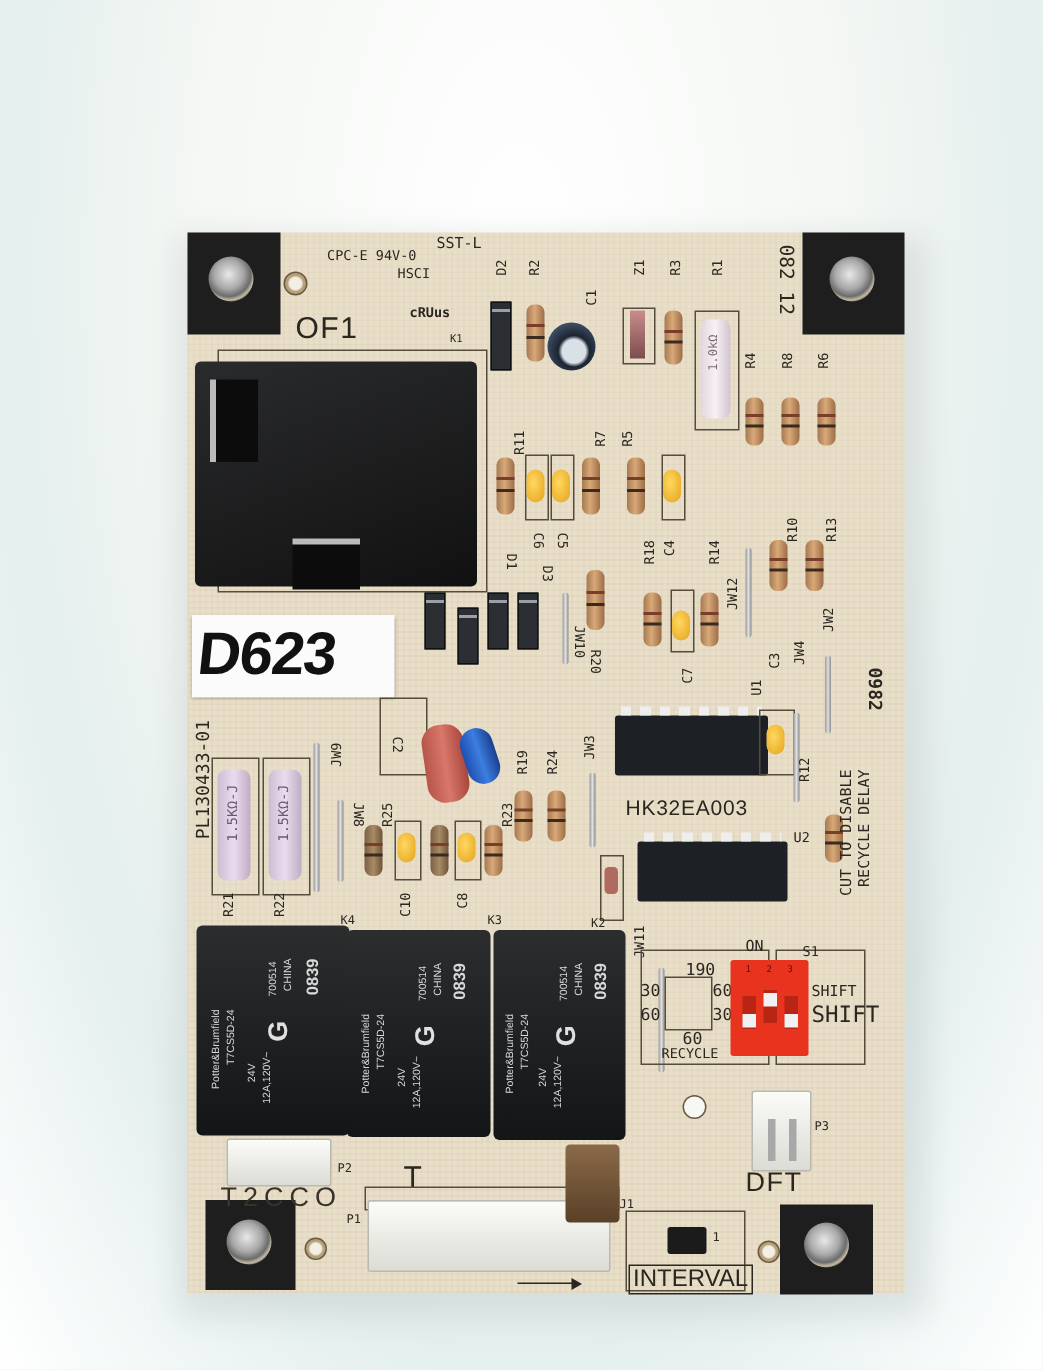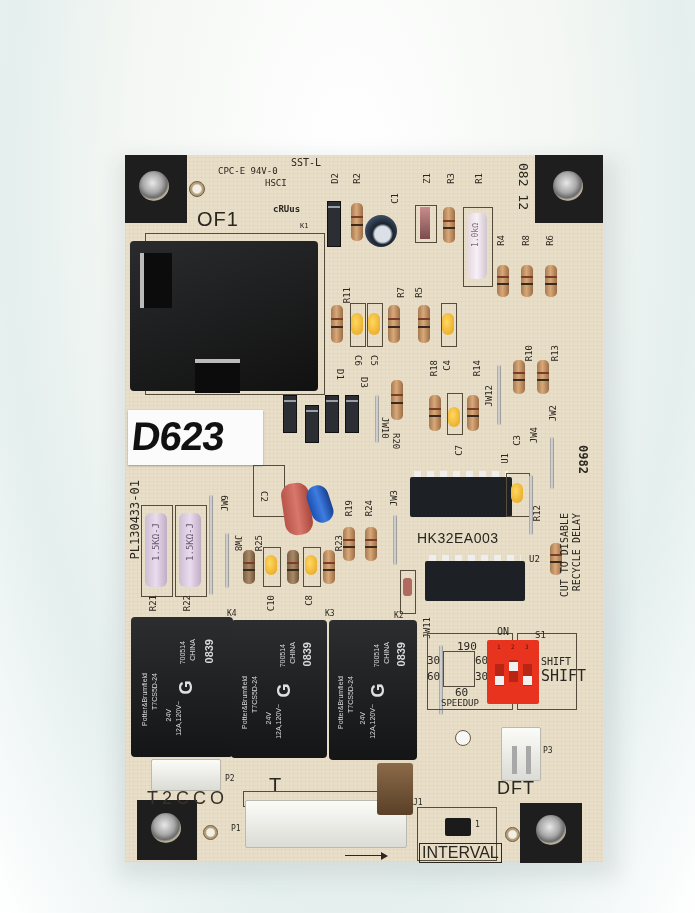--- a/index.html
+++ b/index.html
@@ -255,21 +255,21 @@
 
   <div class="outline" style="left:302px;top:478px;width:84px;height:75px;"></div>
   <div class="outline" style="left:392px;top:478px;width:58px;height:75px;"></div>
   <div class="silk" style="left:332px;top:486px;font-size:11px;">190</div>
   <div class="silk" style="left:302px;top:500px;font-size:11px;">30</div>
   <div class="silk" style="left:302px;top:516px;font-size:11px;">60</div>
   <div class="outline" style="left:318px;top:496px;width:30px;height:34px;"></div>
   <div class="silk" style="left:350px;top:500px;font-size:11px;">60</div>
   <div class="silk" style="left:350px;top:516px;font-size:11px;">30</div>
   <div class="silk" style="left:330px;top:532px;font-size:11px;">60</div>
-  <div class="silk" style="left:316px;top:544px;font-size:9px;">SPEEDUP</div>
+  <div class="silk" style="left:316px;top:544px;font-size:9px;">RECYCLE</div>
   <div class="silk" style="left:372px;top:472px;font-size:10px;">ON</div>
   <div class="silk" style="left:410px;top:476px;font-size:9px;">S1</div>
 
   <div class="dip" style="left:362px;top:485px;width:52px;height:64px;">
     <div class="silk" style="left:10px;top:4px;font-size:6px;color:#5a1008;">1</div>
     <div class="silk" style="left:24px;top:4px;font-size:6px;color:#5a1008;">2</div>
     <div class="silk" style="left:38px;top:4px;font-size:6px;color:#5a1008;">3</div>
     <div class="sw" style="left:8px;top:24px;">
         <div class="knob" style="left:0;top:12px;"></div>
       </div>
@@ -295,19 +295,19 @@
   <div class="silk" style="left:288px;top:644px;font-size:8px;">J1</div>
   <div class="abs" style="left:320px;top:663px;width:26px;height:18px;background:#1b1b1b;border-radius:2px;"></div>
   <div class="silk" style="left:350px;top:666px;font-size:8px;">1</div>
   <div class="silk" style="left:294px;top:688px;font-family:'Liberation Sans',sans-serif;font-size:16px;border:1px solid #2a2620;padding:1px 2px;">INTERVAL</div>
 
   <div class="conn" style="left:26px;top:604px;width:68px;height:30px;"></div>
   <div class="silk" style="left:100px;top:620px;font-size:8px;">P2</div>
   <div class="silk big" style="left:22px;top:634px;font-size:18px;letter-spacing:4px;color:#3a3228;">T2CCO</div>
   <div class="silk big" style="left:144px;top:620px;font-size:20px;">T</div>
 
-  <div class="silk" style="left:106px;top:670px;font-size:8px;text-align:center;">P1</div>
+  <div class="silk" style="left:106px;top:654px;font-size:8px;text-align:center;">P1</div>
   <div class="outline" style="left:118px;top:636px;width:168px;height:14px;"></div>
   <div class="conn" style="left:120px;top:645px;width:160px;height:46px;"></div>
   <div class="abs" style="left:252px;top:608px;width:36px;height:52px;background:linear-gradient(180deg,#8a6a48,#5a4028);border-radius:3px;"></div>
   <div class="abs" style="left:220px;top:700px;width:40px;height:1px;background:#2a2620;"></div>
   <div class="abs" style="left:256px;top:697px;width:0;height:0;border-left:7px solid #2a2620;border-top:4px solid transparent;border-bottom:4px solid transparent;"></div>
 </div>
 
 </body></html>

